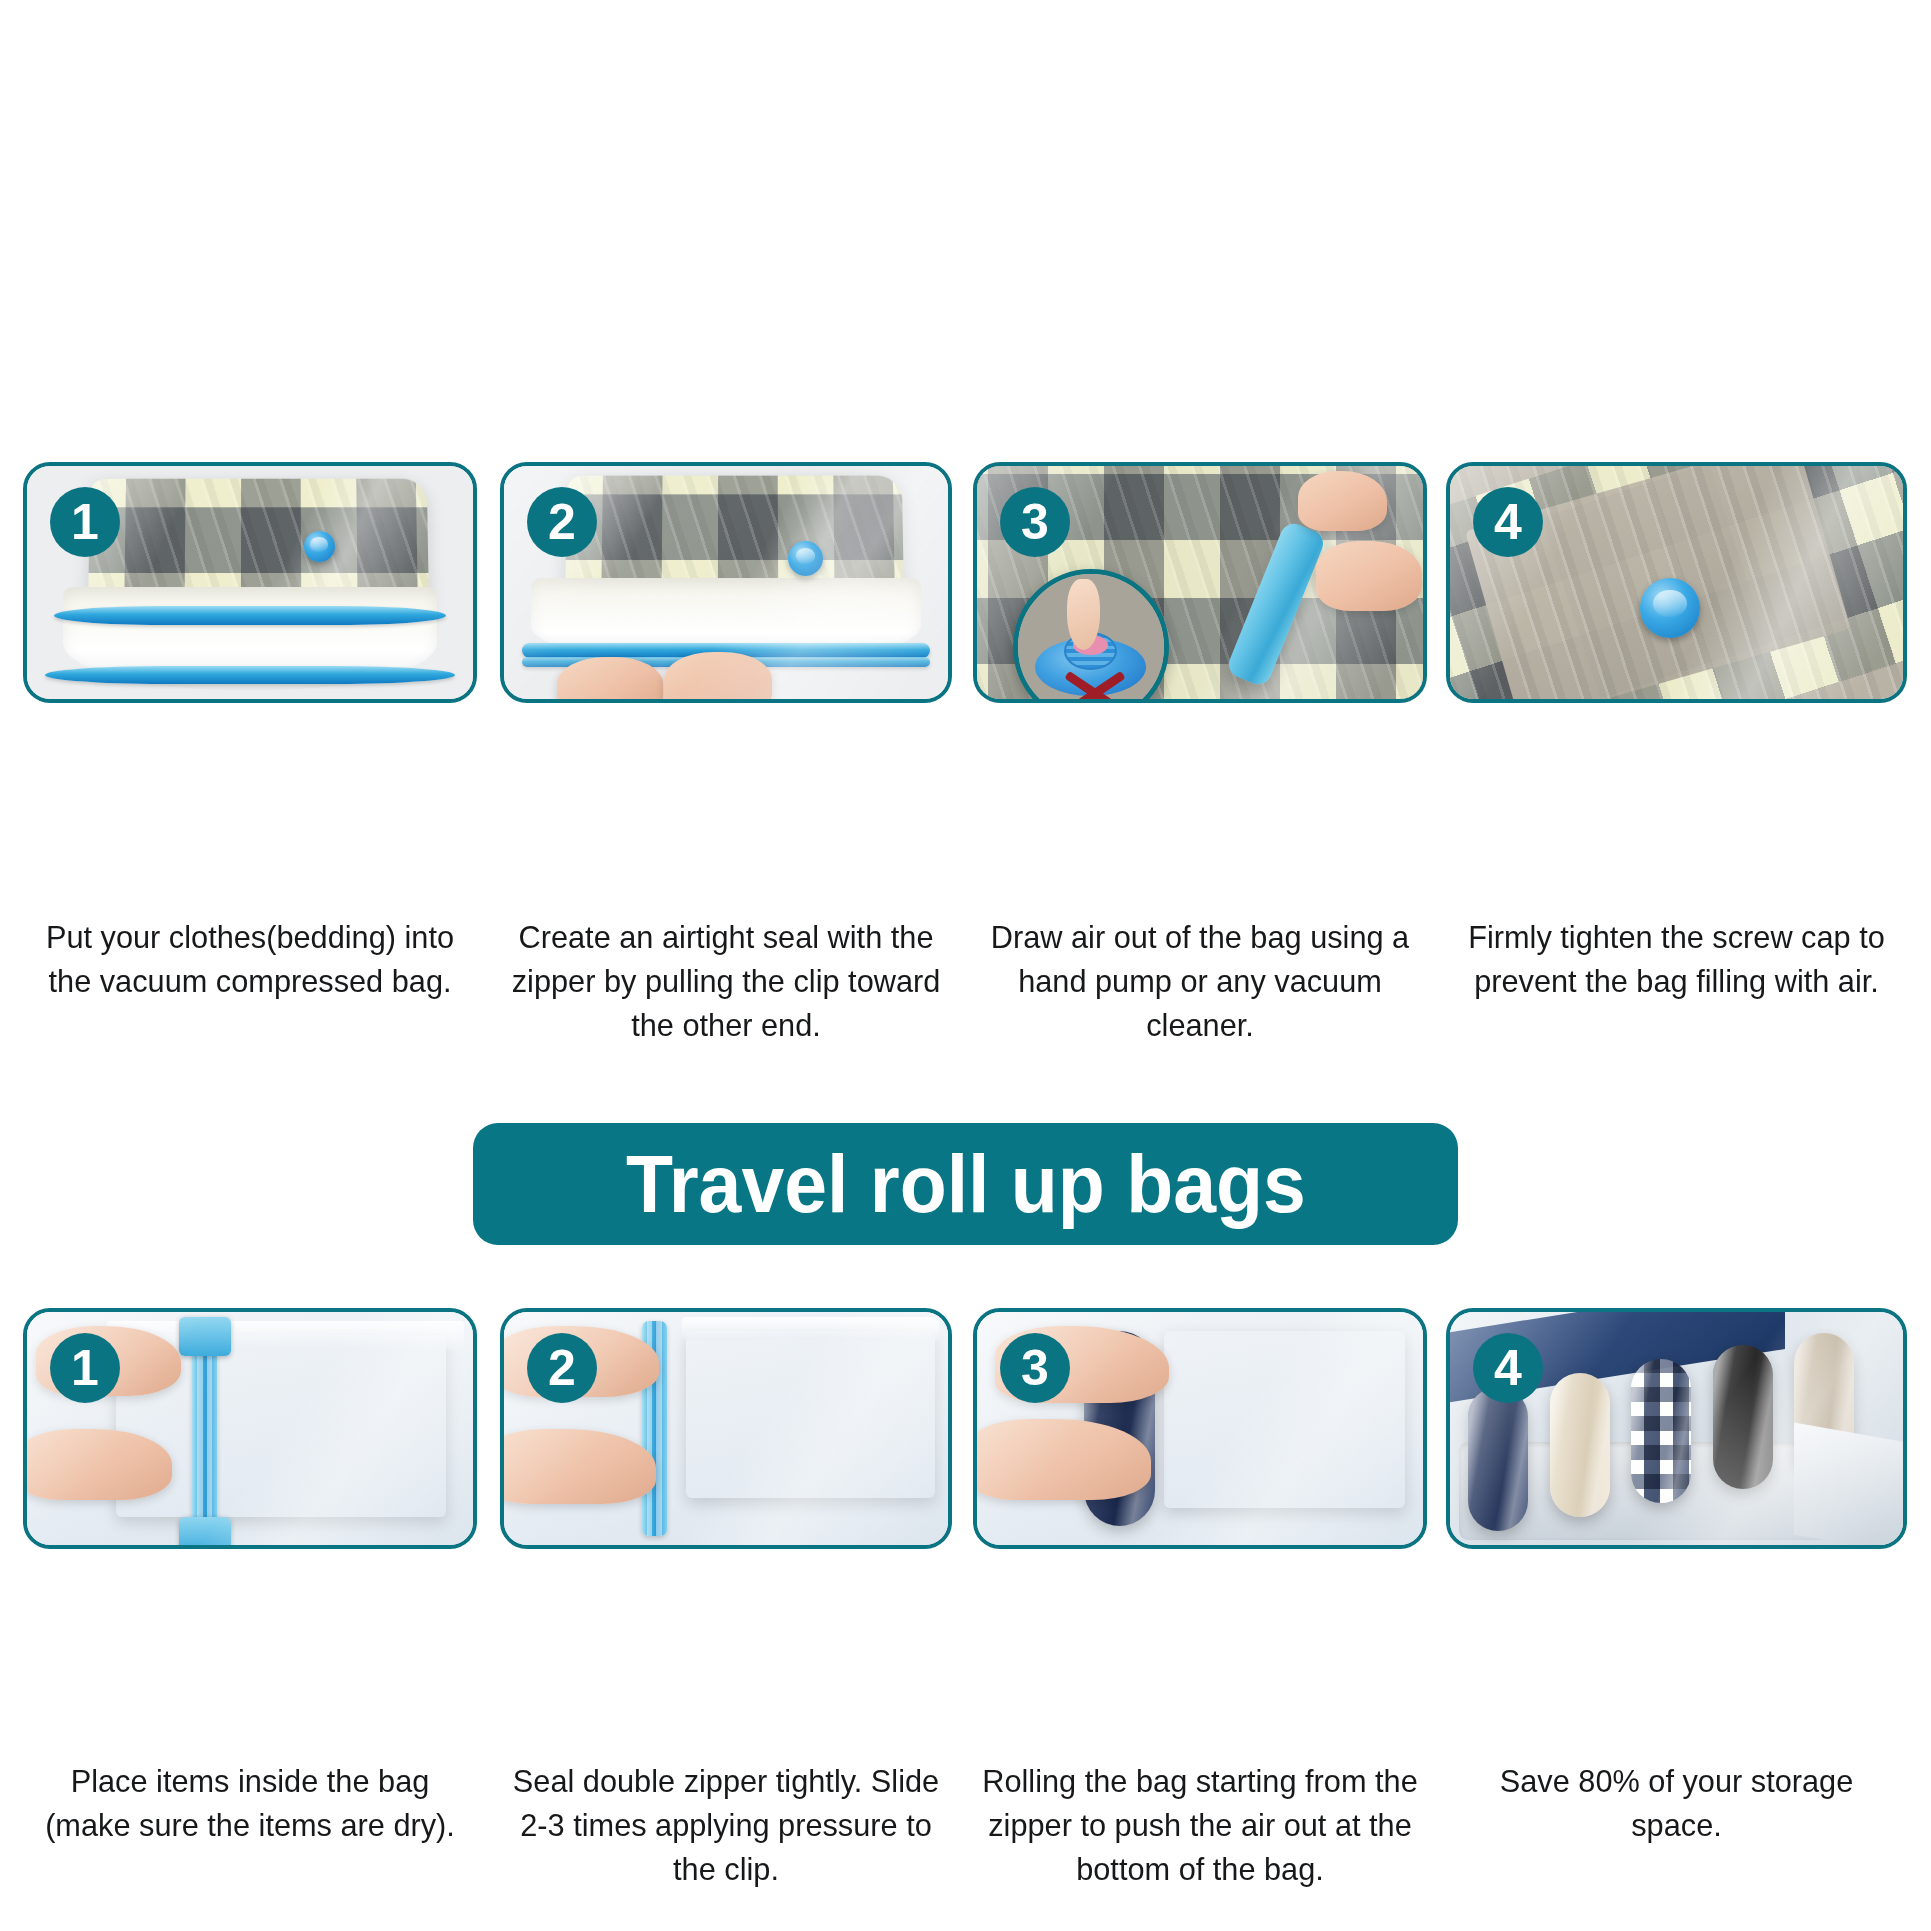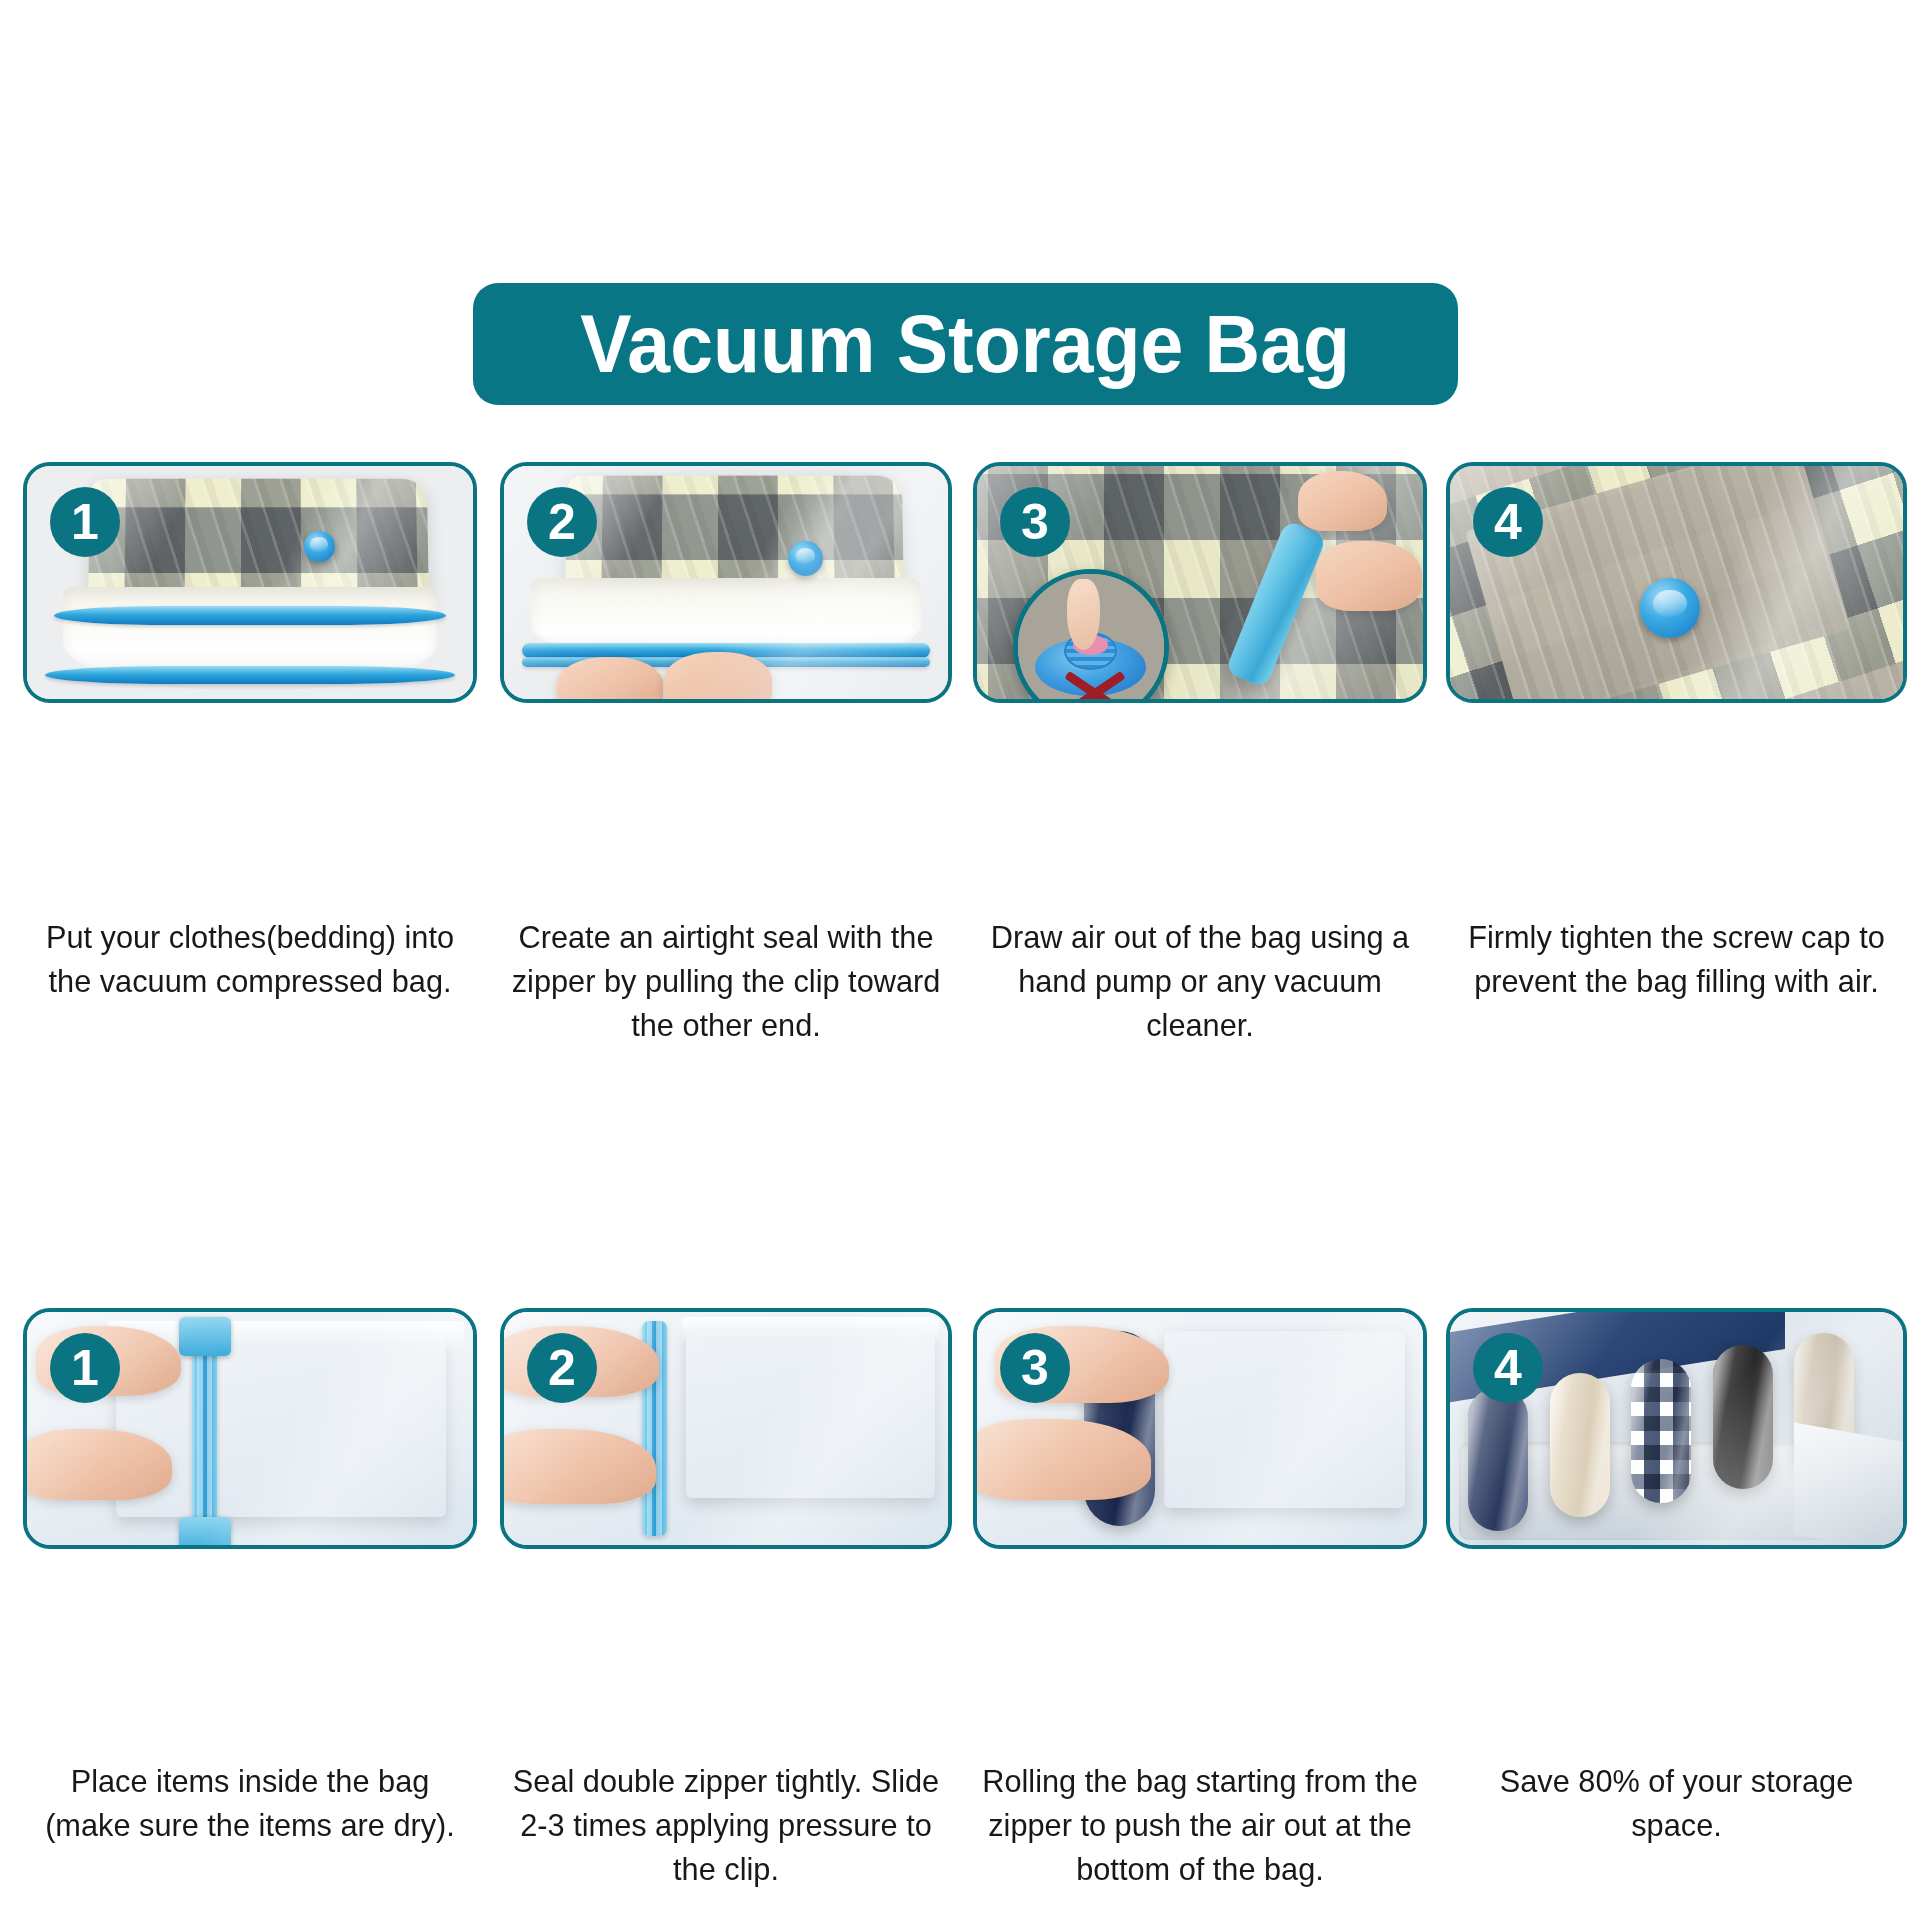--- a/index.html
+++ b/index.html
@@ -313,23 +313,20 @@
       repeating-linear-gradient(0deg, rgba(255,255,255,0.55) 0 13.5px, rgba(40,56,92,0.6) 13.5px 29px);
     background-blend-mode: multiply;
   }
 </style>
 </head>
 <body>
 
 <div class="page">
 
 
-  <div class="section-pill" style="left:473px; top:283px; width:985px;">
-    <div class="section-pill-label">Vacuum Storage Bag</div>
-  </div>
 
   <div class="panel" style="left:23px; top:462px; width:454px; height:241px;">
     <div class="panel-photo">
       <div style="position:absolute;inset:0;background:#eceef0;"></div>
       <div class="bag-body" style="left:14%;top:5%;width:76%;height:62%;">
         <div class="checks"></div>
         <div class="wrinkles"></div>
         <div class="sheen"></div>
       </div>
       <div class="bag-lower" style="left:8%;top:52%;width:84%;height:44%;"></div>
@@ -402,20 +399,23 @@
       <div class="valve" style="left:42%;top:48%;width:60px;height:60px;"></div>
     </div>
     <div class="step-badge">4</div>
   </div>
 
   <div class="caption" style="left:23px; top:915px; width:454px;">Put your clothes(bedding) into the vacuum compressed bag.</div>
   <div class="caption" style="left:500px; top:915px; width:452px;">Create an airtight seal with the zipper by pulling the clip toward the other end.</div>
   <div class="caption" style="left:973px; top:915px; width:454px;">Draw air out of the bag using a hand pump or any vacuum cleaner.</div>
   <div class="caption" style="left:1446px; top:915px; width:461px;">Firmly tighten the screw cap to prevent the bag filling with air.</div>
 
+  <div class="section-pill" style="left:473px; top:1123px; width:985px;">
+    <div class="section-pill-label">Travel roll up bags</div>
+  </div>
 
   <div class="panel" style="left:23px; top:1308px; width:454px; height:241px;">
     <div class="panel-photo">
       <div class="table-bg"></div>
       <div class="garment" style="left:20%;top:10%;width:74%;height:78%;"></div>
       <div style="position:absolute;left:18%;top:4%;width:80%;height:12%;
                   background:linear-gradient(180deg,rgba(255,255,255,.85),rgba(235,240,245,.55));border-radius:3.9px;"></div>
       <div class="dbl-zip" style="left:37%;top:4%;width:25px;height:92%;"></div>
       <div class="zip-clip" style="left:34%;top:2%;"></div>
       <div class="zip-clip" style="left:34%;top:88%;"></div>

